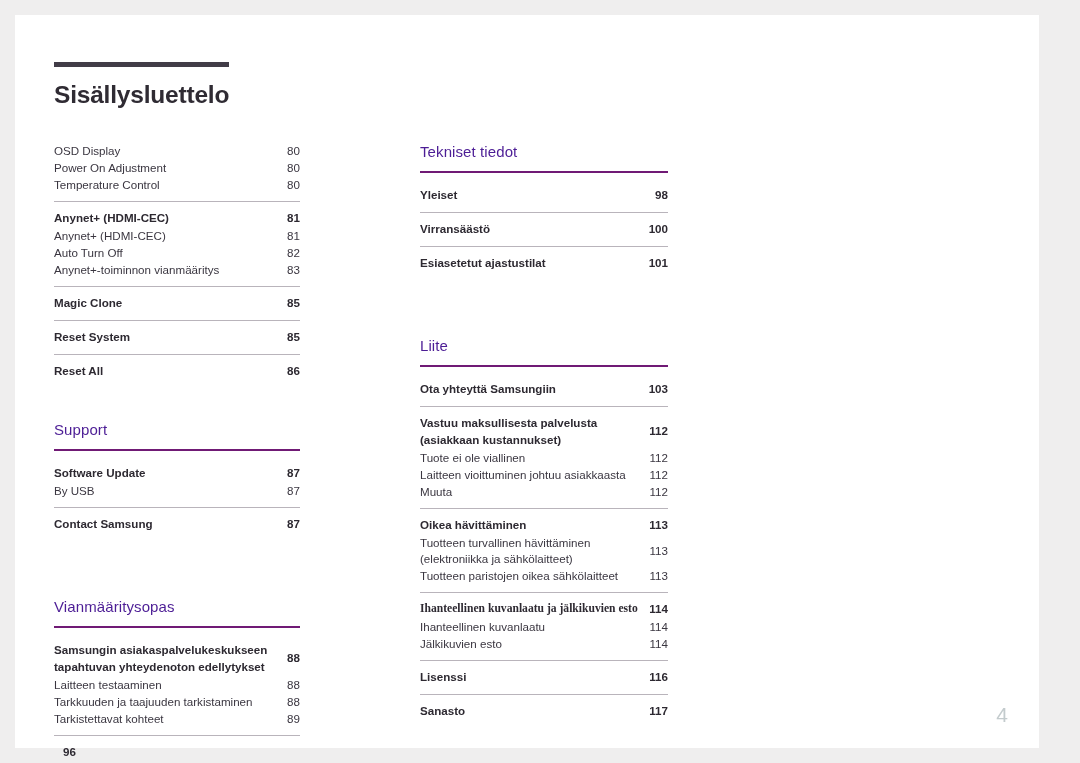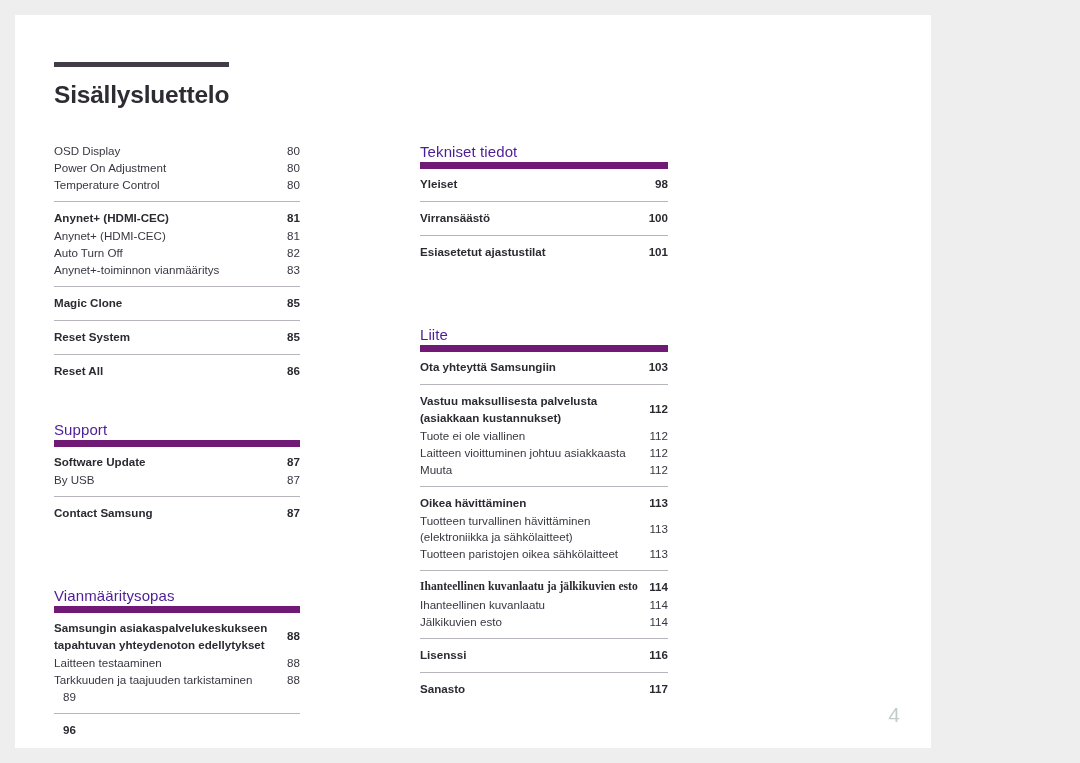--- a/index.html
+++ b/index.html
@@ -12,21 +12,21 @@
   body {
     background: #efeeee;
     font-family: "Liberation Sans", sans-serif;
     overflow: hidden;
   }
 
   .page {
     position: absolute;
     left: 15px;
     top: 15px;
-    width: 916px;
+    width: 1024px;
     height: 733px;
     background: #ffffff;
   }
 
   
   .title-block {
     position: absolute;
     left: 39px;
     top: 47px;
   }
@@ -66,23 +66,23 @@
   .section-head.spaced-lg { margin-top: 64px; }
 
   
   .group { padding-top: 0; }
   .group.ruled {
     border-top: 1px solid #b9b4bb;
     margin-top: 7px;
     padding-top: 8px;
   }
   .group.first-after-head {
-    border-top: 7px solid #701a75;
-    margin-top: 2px;
-    padding-top: 7px;
+    border-top: 2px solid #701a75;
+    margin-top: 11px;
+    padding-top: 14px;
   }
   .group.plain { margin-top: 0; padding-top: 0; }
 
   .row {
     display: flex;
     align-items: flex-end;
     justify-content: space-between;
     line-height: 16.5px;
     padding-bottom: 1.5px;
   }
@@ -217,20 +217,21 @@
             </div>
             <div class="row sub">
               <span class="label">Laitteen testaaminen</span>
               <span class="pg">88</span>
             </div>
             <div class="row sub">
               <span class="label">Tarkkuuden ja taajuuden tarkistaminen</span>
               <span class="pg">88</span>
             </div>
             <div class="row sub">
+              <span class="label">Tarkistettavat kohteet</span>
               <span class="pg">89</span>
             </div>
           </div>
           <div class="group ruled">
             <div class="row bold">
               <span class="pg">96</span>
             </div>
           </div>
         </div>
     </div>

